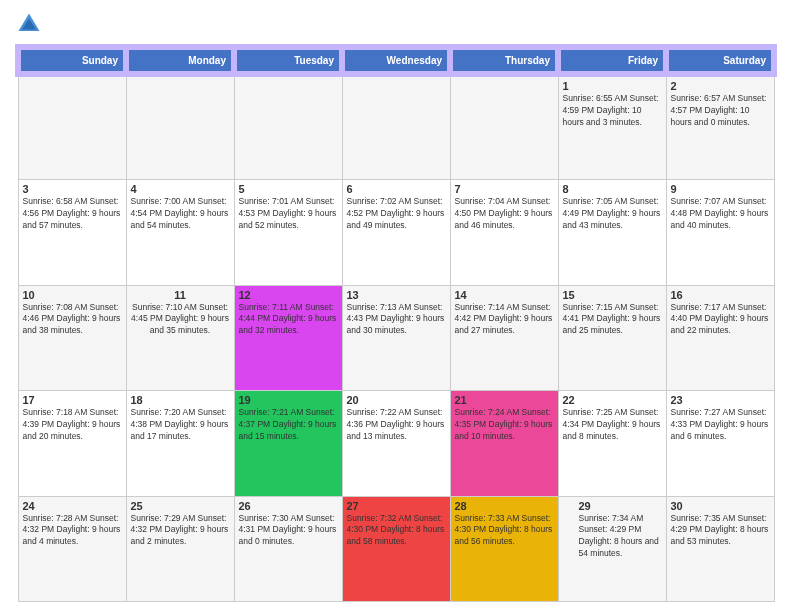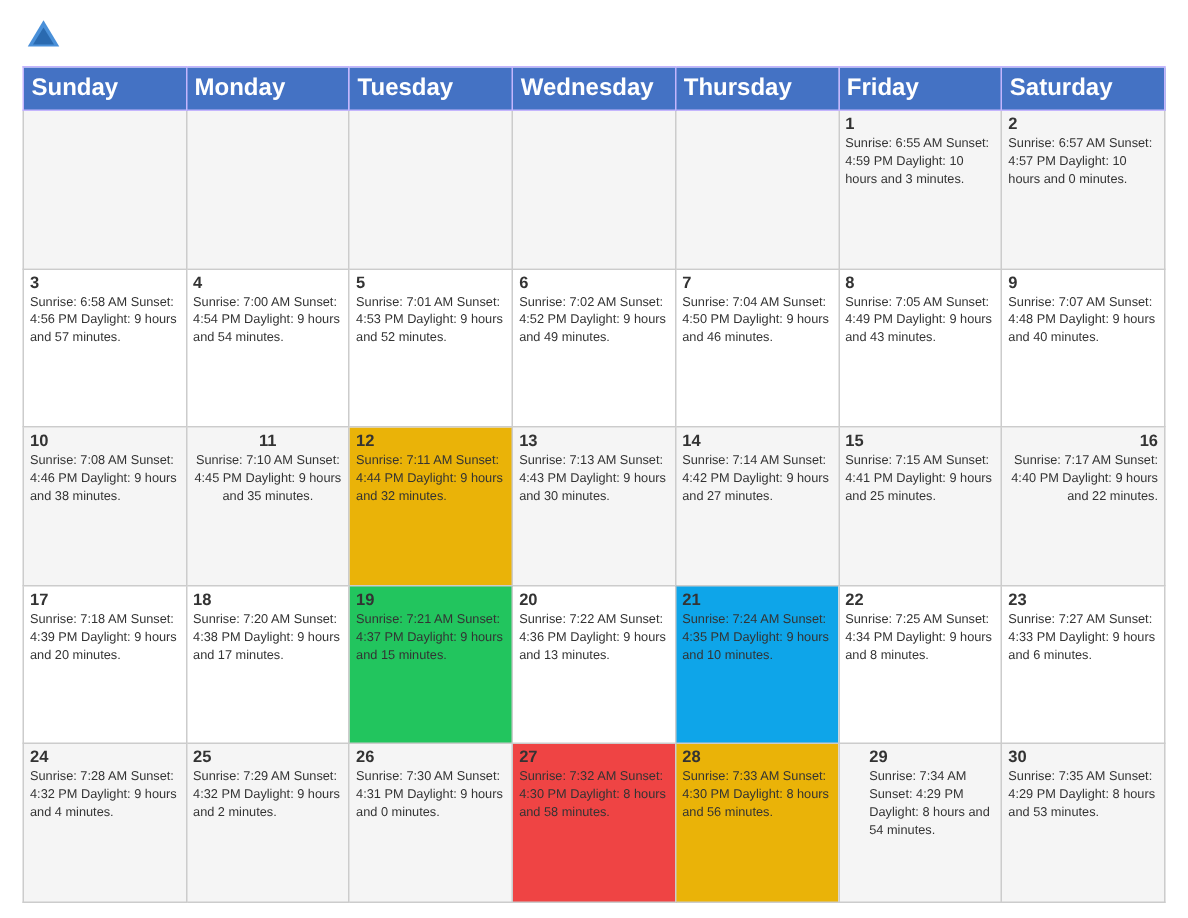--- a/index.html
+++ b/index.html
@@ -58,25 +58,25 @@
     }
     table {
       width: 100%;
       border-collapse: collapse;
       flex: 1;
       table-layout: fixed;
     }
     thead tr th {
       background-color: #4472c4;
       color: #fff;
-      font-size: 16px;
+      font-size: 10px;
       font-weight: bold;
-      text-align: left;
+      text-align: right;
       padding: 5px 5px;
-      border: 1px solid #c4b5fd;
+      border: 6px solid #c4b5fd;
     }
     tbody tr td {
       border: 1px solid #ccc;
       vertical-align: top;
       padding: 3px 4px;
       font-size: 9px;
       color: #333;
       height: 82px;
       background: #fff;
     }
@@ -215,21 +215,21 @@
 Daylight: 9 hours
 and 38 minutes.</div>
             </td>
             <td style="background: rgb(245, 245, 245); text-align: center;">
               <span class="day-number">11</span>
               <div class="day-info">Sunrise: 7:10 AM
 Sunset: 4:45 PM
 Daylight: 9 hours
 and 35 minutes.</div>
             </td>
-            <td style="background: #eab308;">
+            <td style="background: #d946ef;">
               <span class="day-number">12</span>
               <div class="day-info">Sunrise: 7:11 AM
 Sunset: 4:44 PM
 Daylight: 9 hours
 and 32 minutes.</div>
             </td>
             <td style="background: rgb(245, 245, 245);">
               <span class="day-number">13</span>
               <div class="day-info">Sunrise: 7:13 AM
 Sunset: 4:43 PM
@@ -243,21 +243,21 @@
 Daylight: 9 hours
 and 27 minutes.</div>
             </td>
             <td style="background: rgb(245, 245, 245);">
               <span class="day-number">15</span>
               <div class="day-info">Sunrise: 7:15 AM
 Sunset: 4:41 PM
 Daylight: 9 hours
 and 25 minutes.</div>
             </td>
-            <td style="background: rgb(245, 245, 245); text-align: right;">
+            <td style="background: rgb(245, 245, 245);">
               <span class="day-number">16</span>
               <div class="day-info">Sunrise: 7:17 AM
 Sunset: 4:40 PM
 Daylight: 9 hours
 and 22 minutes.</div>
             </td>
           </tr>
           <tr>
             <td style="background: rgb(255, 255, 255);">
               <span class="day-number">17</span>
@@ -280,21 +280,21 @@
 Daylight: 9 hours
 and 15 minutes.</div>
             </td>
             <td style="background: rgb(255, 255, 255);">
               <span class="day-number">20</span>
               <div class="day-info">Sunrise: 7:22 AM
 Sunset: 4:36 PM
 Daylight: 9 hours
 and 13 minutes.</div>
             </td>
-            <td style="background: #0ea5e9;">
+            <td style="background: #ec4899;">
               <span class="day-number">21</span>
               <div class="day-info">Sunrise: 7:24 AM
 Sunset: 4:35 PM
 Daylight: 9 hours
 and 10 minutes.</div>
             </td>
             <td style="background: rgb(255, 255, 255);">
               <span class="day-number">22</span>
               <div class="day-info">Sunrise: 7:25 AM
 Sunset: 4:34 PM

